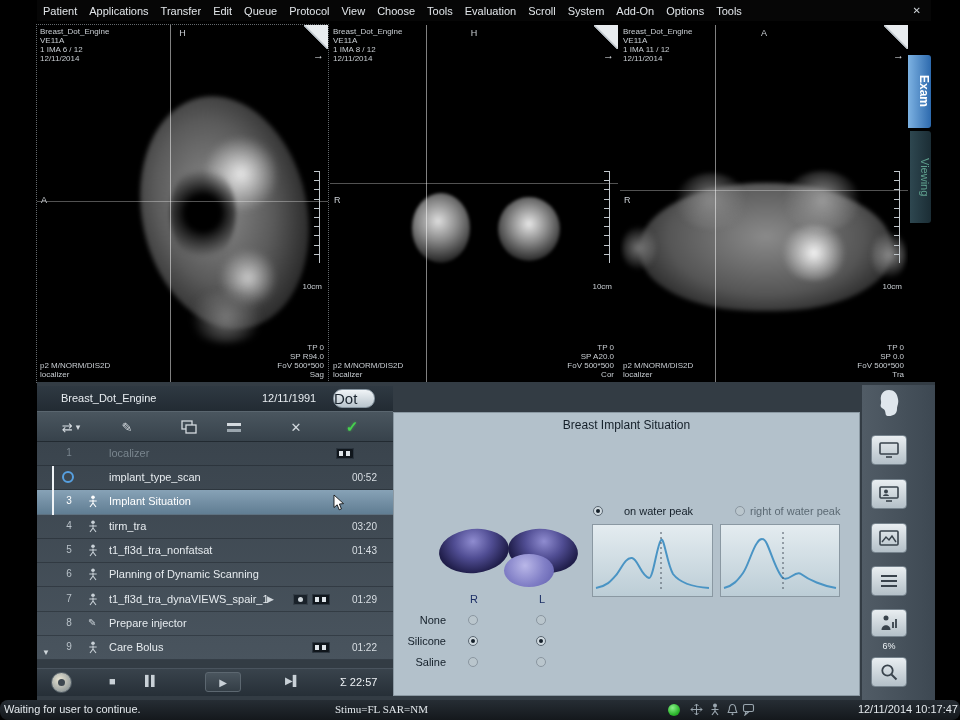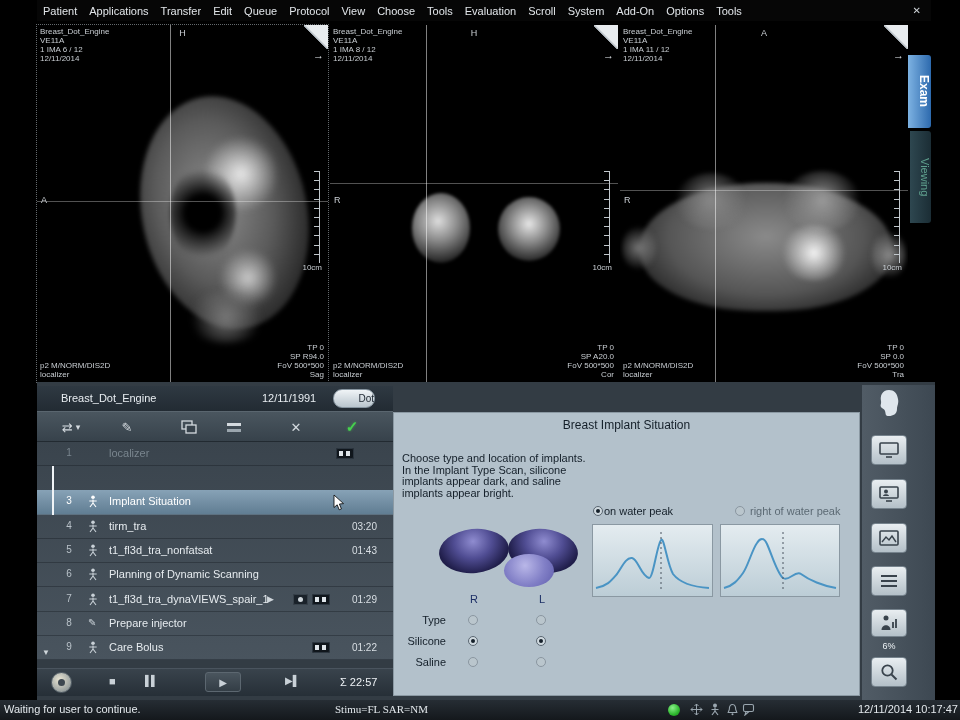--- a/index.html
+++ b/index.html
@@ -21,21 +21,21 @@
   .vp .hdr { position:absolute; top:2px; left:3px; color:#c9ced3; font-size:8px; line-height:9px; z-index:6; }
   .vp .o-top { position:absolute; top:3px; left:50%; transform:translateX(-50%); color:#c9ced3; font-size:9px; z-index:6; }
   .vp .o-side { position:absolute; left:4px; top:170px; color:#c9ced3; font-size:9px; z-index:6; }
   .vp .vparrow { position:absolute; right:4px; top:24px; color:#dfe4e8; font-size:11px; z-index:6; }
   .vp .clip { position:absolute; top:0; right:0; width:24px; height:24px; z-index:5;
               background:linear-gradient(45deg, transparent 46%, #aab2b9 48%, #e8ecef 54%); }
   .vp .ruler { position:absolute; right:8px; top:146px; height:92px; width:6px; z-index:5; }
   .vp .ruler::before { content:""; position:absolute; right:0; top:0; bottom:0; width:1px; background:#c2c8cd; }
   .vp .ruler::after  { content:""; position:absolute; left:0; top:0; bottom:0; width:6px;
                        background:repeating-linear-gradient(to bottom,#c2c8cd 0 1px,transparent 1px 9.2px); }
-  .vp .scale { position:absolute; right:6px; top:238px; color:#c9ced3; font-size:8px; z-index:6;text-align:right; }
+  .vp .scale { position:absolute; right:6px; top:257px; color:#c9ced3; font-size:8px; z-index:6;text-align:right; }
   .vp .blc { position:absolute; left:3px; bottom:3px; color:#c9ced3; font-size:8px; line-height:9px; z-index:6; }
   .vp .brc { position:absolute; right:4px; bottom:3px; color:#c9ced3; font-size:8px; line-height:9px; text-align:right; z-index:6; }
   .xv { position:absolute; top:0; bottom:0; width:1px; background:rgba(255,255,255,.5); z-index:4; }
   .xh { position:absolute; left:0; right:0; height:1px; background:rgba(255,255,255,.32); z-index:4; }
   .blob { position:absolute; border-radius:50%; }
 
   
   .tab-exam { position:absolute; left:908px; top:55px; width:23px; height:73px; z-index:8;
               background:linear-gradient(to right,#7db2e2,#2d6aae); color:#fff; font-size:12px; font-weight:bold;
               writing-mode:vertical-rl; text-align:center; border-radius:0 3px 3px 0; }
@@ -45,22 +45,22 @@
 
   
   .bottom-bg { position:absolute; left:37px; top:382px; width:898px; height:318px; background:#333c44; }
 
   
   .pheader { position:absolute; left:37px; top:386px; width:356px; height:25px;
              background:linear-gradient(#2f3942,#222b33); color:#e8edf1; font-size:11px; }
   .pname  { position:absolute; left:24px; top:6px; }
   .pbirth { position:absolute; left:225px; top:6px; }
   .dotbtn { position:absolute; left:296px; top:3px; width:42px; height:19px; border-radius:9px;
-            background:linear-gradient(#f0f4f7,#b9c5cd); color:#1c2630; font-size:10px;
-            text-align:right; line-height:18px; border:1px solid #8795a0; }
+            background:linear-gradient(#f0f4f7,#b9c5cd); color:#1c2630; font-size:15px;
+            text-align:left; line-height:18px; border:1px solid #8795a0; }
 
   .ptoolbar { position:absolute; left:37px; top:411px; width:356px; height:31px;
               background:linear-gradient(#4a565f,#37424b); border-top:1px solid #5a666f; border-bottom:1px solid #222a31; }
   .tbtn { position:absolute; top:4px; height:22px; display:flex; align-items:center; justify-content:center;
           color:#d4dadf; font-size:13px; }
   .tbtn.check { color:#46d24e; font-weight:bold; font-size:15px; text-shadow:0 0 3px rgba(70,210,78,.6); }
 
   .plist { position:absolute; left:37px; top:442px; width:356px; height:218px;
            background:linear-gradient(#3a444d,#49545e); overflow:hidden; }
   .step { position:absolute; left:0; width:356px; height:24px; border-bottom:1px solid rgba(18,24,30,.35);
@@ -122,21 +122,21 @@
   .sidebar { position:absolute; left:862px; top:385px; width:73px; height:315px;
              background:linear-gradient(to right,#515c66,#3d4852); }
   .stile { position:absolute; left:9px; width:36px; height:30px; border-radius:4px;
            background:linear-gradient(#e9eef1,#b4c0c8); border:1px solid #76838d;
            display:flex; align-items:center; justify-content:center; }
   .shead { position:absolute; left:14px; top:3px; }
   .spct { position:absolute; left:9px; top:256px; width:36px; text-align:center; color:#eef3f6; font-size:9px; }
 
   
   .statusbar { position:absolute; left:0; top:700px; width:960px; height:20px;
-               background:linear-gradient(#262d34,#14181c); color:#e3e8ec; font-size:11px; }
+               background:linear-gradient(#262d34,#14181c); color:#e3e8ec; font-size:11px;border-radius:8px; }
   .st-msg  { position:absolute; left:4px; top:3px; }
   .st-stim { position:absolute; left:335px; top:3px;font-family:Liberation Serif, serif; }
   .st-green { position:absolute; left:668px; top:4px; width:12px; height:12px; border-radius:50%;
               background:radial-gradient(circle at 38% 32%,#8af08a,#2eb82e 60%,#157a15); }
   .st-ic { position:absolute; top:3px; }
   .st-dt { position:absolute; right:2px; top:3px; white-space:nowrap; }
 </style>
 </head>
 <body>
 
@@ -296,20 +296,25 @@
 
   <div class="plist">
     <div class="curbar"></div>
 
     <div class="step dim" style="top:0;">
       <span class="num">1</span>
       <span class="sname">localizer</span>
       <span class="mini-film" style="left:299px;"></span>
     </div>
 
+    <div class="step" style="top:24px;">
+      <span class="ring"></span>
+      <span class="sname">implant_type_scan</span>
+      <span class="stime">00:52</span>
+    </div>
 
     <div class="step sel" style="top:48px;height:25px;">
       <span class="num">3</span>
       <span class="sicon">
         <svg width="10" height="13" viewBox="0 0 10 13">
             <circle cx="5" cy="2.2" r="1.8" fill="#fff"></circle>
             <path d="M5 4.4 L5 8 M1.3 6 L8.7 6 M5 8 L2 12 M5 8 L8 12" stroke="#fff" stroke-width="1.1" fill="none"></path>
           </svg>
       </span>
       <span class="sname">Implant Situation</span>
@@ -396,24 +401,23 @@
     <span class="t-round"></span>
     <span class="tglyph t-stop">■</span>
     <span class="tglyph t-pause">▌▌</span>
     <span class="t-play"><span>▶</span></span>
     <span class="tglyph t-skip">▶▌</span>
     <span class="t-total">Σ 22:57</span>
   </div>
 
   <div class="dialog">
     <div class="d-title">Breast Implant Situation</div>
-    <div class="d-text-l">Choose type and location of implants. In the Implant Type Scan, silicone implants appear dark, and saline implants appear bright.</div>
 
     <span class="radio on" style="left:199px;top:93px;"></span>
-    <span class="d-radlab" style="left:210px;top:92px;">on water peak</span>
+    <span class="d-radlab" style="left:230px;top:92px;">on water peak</span>
     <span class="radio dis" style="left:341px;top:93px;"></span>
     <span class="d-radlab dim" style="left:356px;top:92px;">right of water peak</span>
 
     <div class="cres" style="left:45px;top:116px;transform:rotate(-6deg);"></div>
     <div class="cres" style="left:114px;top:116px;transform:rotate(6deg);"></div>
     <div class="lblob"></div>
     <span class="breast-lab" style="left:76px;top:180px;">R</span>
     <span class="breast-lab" style="left:145px;top:180px;">L</span>
 
     <div class="graph" style="left:198px;">
@@ -422,21 +426,21 @@
         <line x1="68" y1="7" x2="68" y2="65" stroke="#4b5560" stroke-width="1" stroke-dasharray="2 3"></line>
       </svg>
     </div>
     <div class="graph" style="left:326px;width:120px;">
       <svg width="118" height="71" viewBox="0 0 118 71">
         <path d="M3 63 C12 61 17 55 22 48 C27 41 31 25 36 18 C39 13 43 12 46 19 C51 30 56 48 62 53 C68 57 74 45 80 49 C88 55 102 61 115 63" fill="none" stroke="#4a94c4" stroke-width="2"></path>
         <line x1="62" y1="7" x2="62" y2="65" stroke="#4b5560" stroke-width="1" stroke-dasharray="2 3"></line>
       </svg>
     </div>
 
-    <span class="type-label" style="top:201px;">Type</span>
+    <span class="type-label" style="top:201px;">None</span>
     <span class="type-label" style="top:222px;">Silicone</span>
     <span class="type-label" style="top:243px;">Saline</span>
 
     <span class="radio dis" style="left:74px;top:202px;"></span>
     <span class="radio dis" style="left:142px;top:202px;"></span>
     <span class="radio on" style="left:74px;top:223px;"></span>
     <span class="radio on" style="left:142px;top:223px;"></span>
     <span class="radio dis" style="left:74px;top:244px;"></span>
     <span class="radio dis" style="left:142px;top:244px;"></span>
   </div>

